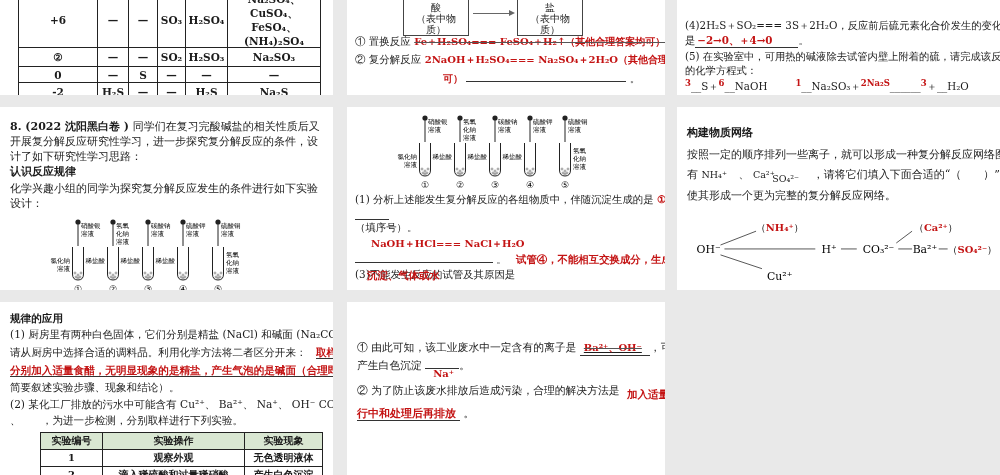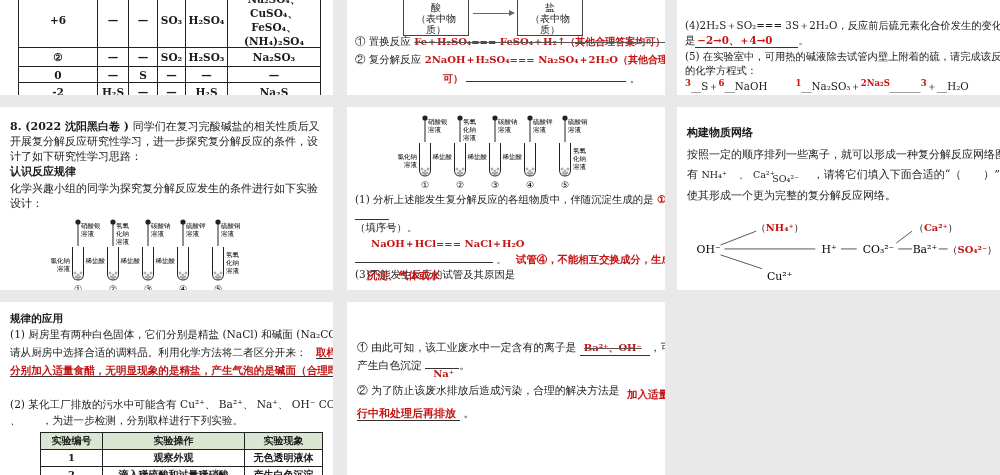--- a/index.html
+++ b/index.html
@@ -371,20 +371,21 @@
   <div class="panel" id="p7" style="line-height:16px;">
     <div class="bold" style="position:absolute;left:10px;top:8px;">规律的应用</div>
     <div class="line" style="left:10px;top:24px;">(1) 厨房里有两种白色固体，它们分别是精盐 (NaCl) 和碱面 (Na₂CO₃)。</div>
     <div class="line" style="left:10px;top:42px;">
       <span>请从厨房中选择合适的调料品。利用化学方法将二者区分开来：</span>
       <span class="rtx uline" style="margin-left:6px;">取样，</span>
     </div>
     <div class="line" style="left:10px;top:60px;">
       <span class="rtx uline">分别加入适量食醋，无明显现象的是精盐，产生气泡的是碱面（合理即可）（</span>
     </div>
+    <div class="line" style="left:10px;top:77px;">简要叙述实验步骤、现象和结论）。</div>
     <div class="line" style="left:10px;top:94px;">(2) 某化工厂排放的污水中可能含有 Cu²⁺、 Ba²⁺、 Na⁺、 OH⁻ CO₃²⁻ SO₄²⁻</div>
     <div class="line" style="left:10px;top:110px;">、　　，为进一步检测，分别取样进行下列实验。</div>
     <table class="etab" style="position:absolute;left:20px;top:126px;">
       <colgroup>
           <col style="width:62px">
           <col style="width:142px">
           <col style="width:78px">
         </colgroup>
       <tbody>
           <tr class="hdr">
@@ -403,21 +404,21 @@
         <td>产生白色沉淀</td>
       </tr>
 
     </tbody>
       </table>
   </div>
 
   <div class="panel" id="p8" style="line-height:16px;">
     <div class="line" style="left:10px;top:38px;">
       <span>① 由此可知，该工业废水中一定含有的离子是</span>
-      <span class="uline" style="padding:0 8px 1px 4px;"><span class="rtx strike" style="font-size:10px;">Ba²⁺、OH⁻</span></span><span>，可能含</span>
+      <span class="uline" style="padding:0 8px 1px 4px;text-decoration:underline;"><span class="rtx strike" style="font-size:10px;">Ba²⁺、OH⁻</span></span><span>，可能含</span>
     </div>
     <div class="line" style="left:10px;top:56px;">
       <span>产生白色沉淀</span>
       <span style="position:relative;display:inline-block;"><span class="blank" style="width:34px;"></span><span class="overlay rtx" style="left:8px;top:8px;font-size:10px;">Na⁺</span></span><span>。</span>
     </div>
     <div class="line" style="left:10px;top:80px;">
       <span>② 为了防止该废水排放后造成污染，合理的解决方法是</span>
       <span class="rtx" style="position:relative;top:4px;margin-left:4px;font-size:10.5px;">加入适量酸进</span>
     </div>
     <div class="line" style="left:10px;top:104px;">

